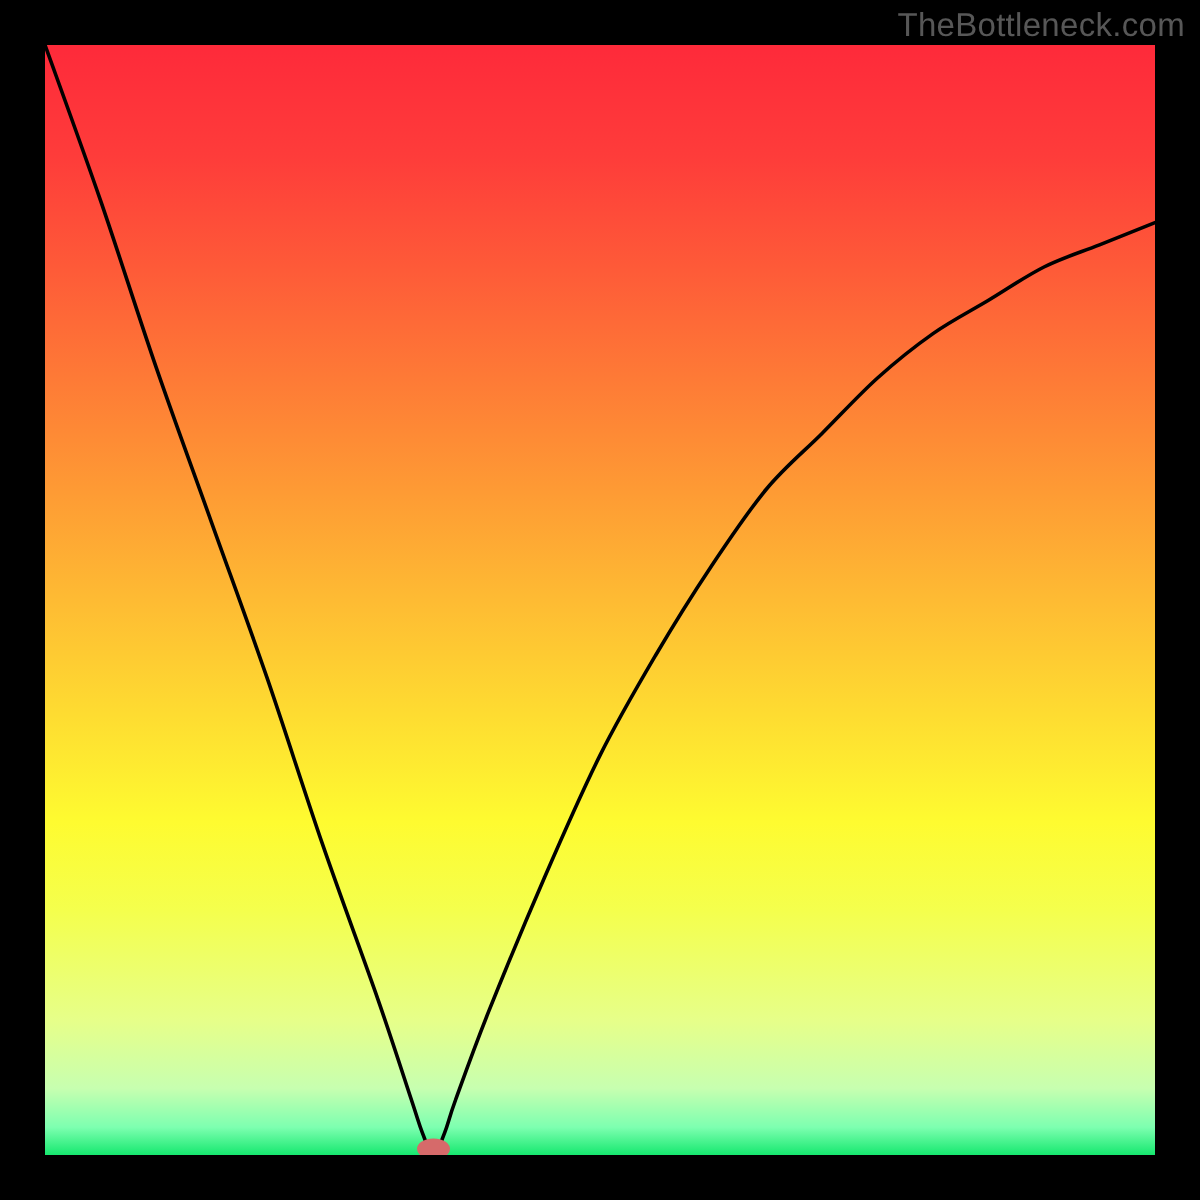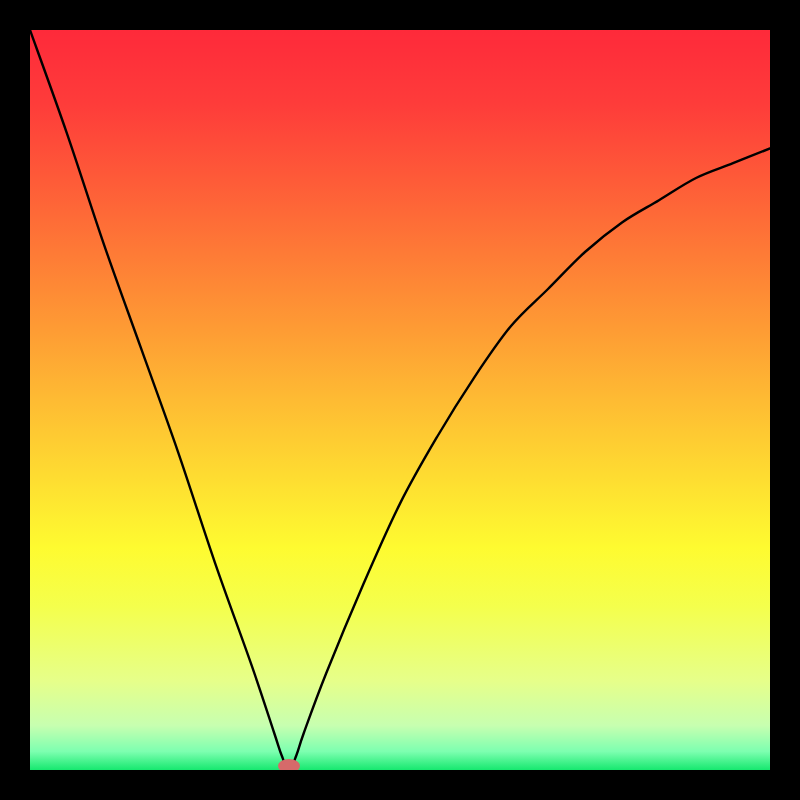--- a/index.html
+++ b/index.html
@@ -55,20 +55,21 @@
   }
   .marker {
     fill: #d66a6a;
   }
 </style>
 </head>
 <body>
 
 <div class="frame">
 
+  <div class="watermark">TheBottleneck.com</div>
 
   <div class="plot-area">
     <svg class="gradient" viewBox="0 0 740 740" preserveAspectRatio="none">
       <defs>
         <linearGradient id="bg-grad" x1="0" y1="0" x2="0" y2="1">
             <stop offset="0.00%" stop-color="#fe2a3a"></stop>
             <stop offset="10.00%" stop-color="#fe3c3a"></stop>
             <stop offset="20.00%" stop-color="#fe5a38"></stop>
             <stop offset="30.00%" stop-color="#fe7a36"></stop>
             <stop offset="40.00%" stop-color="#fe9a34"></stop>

